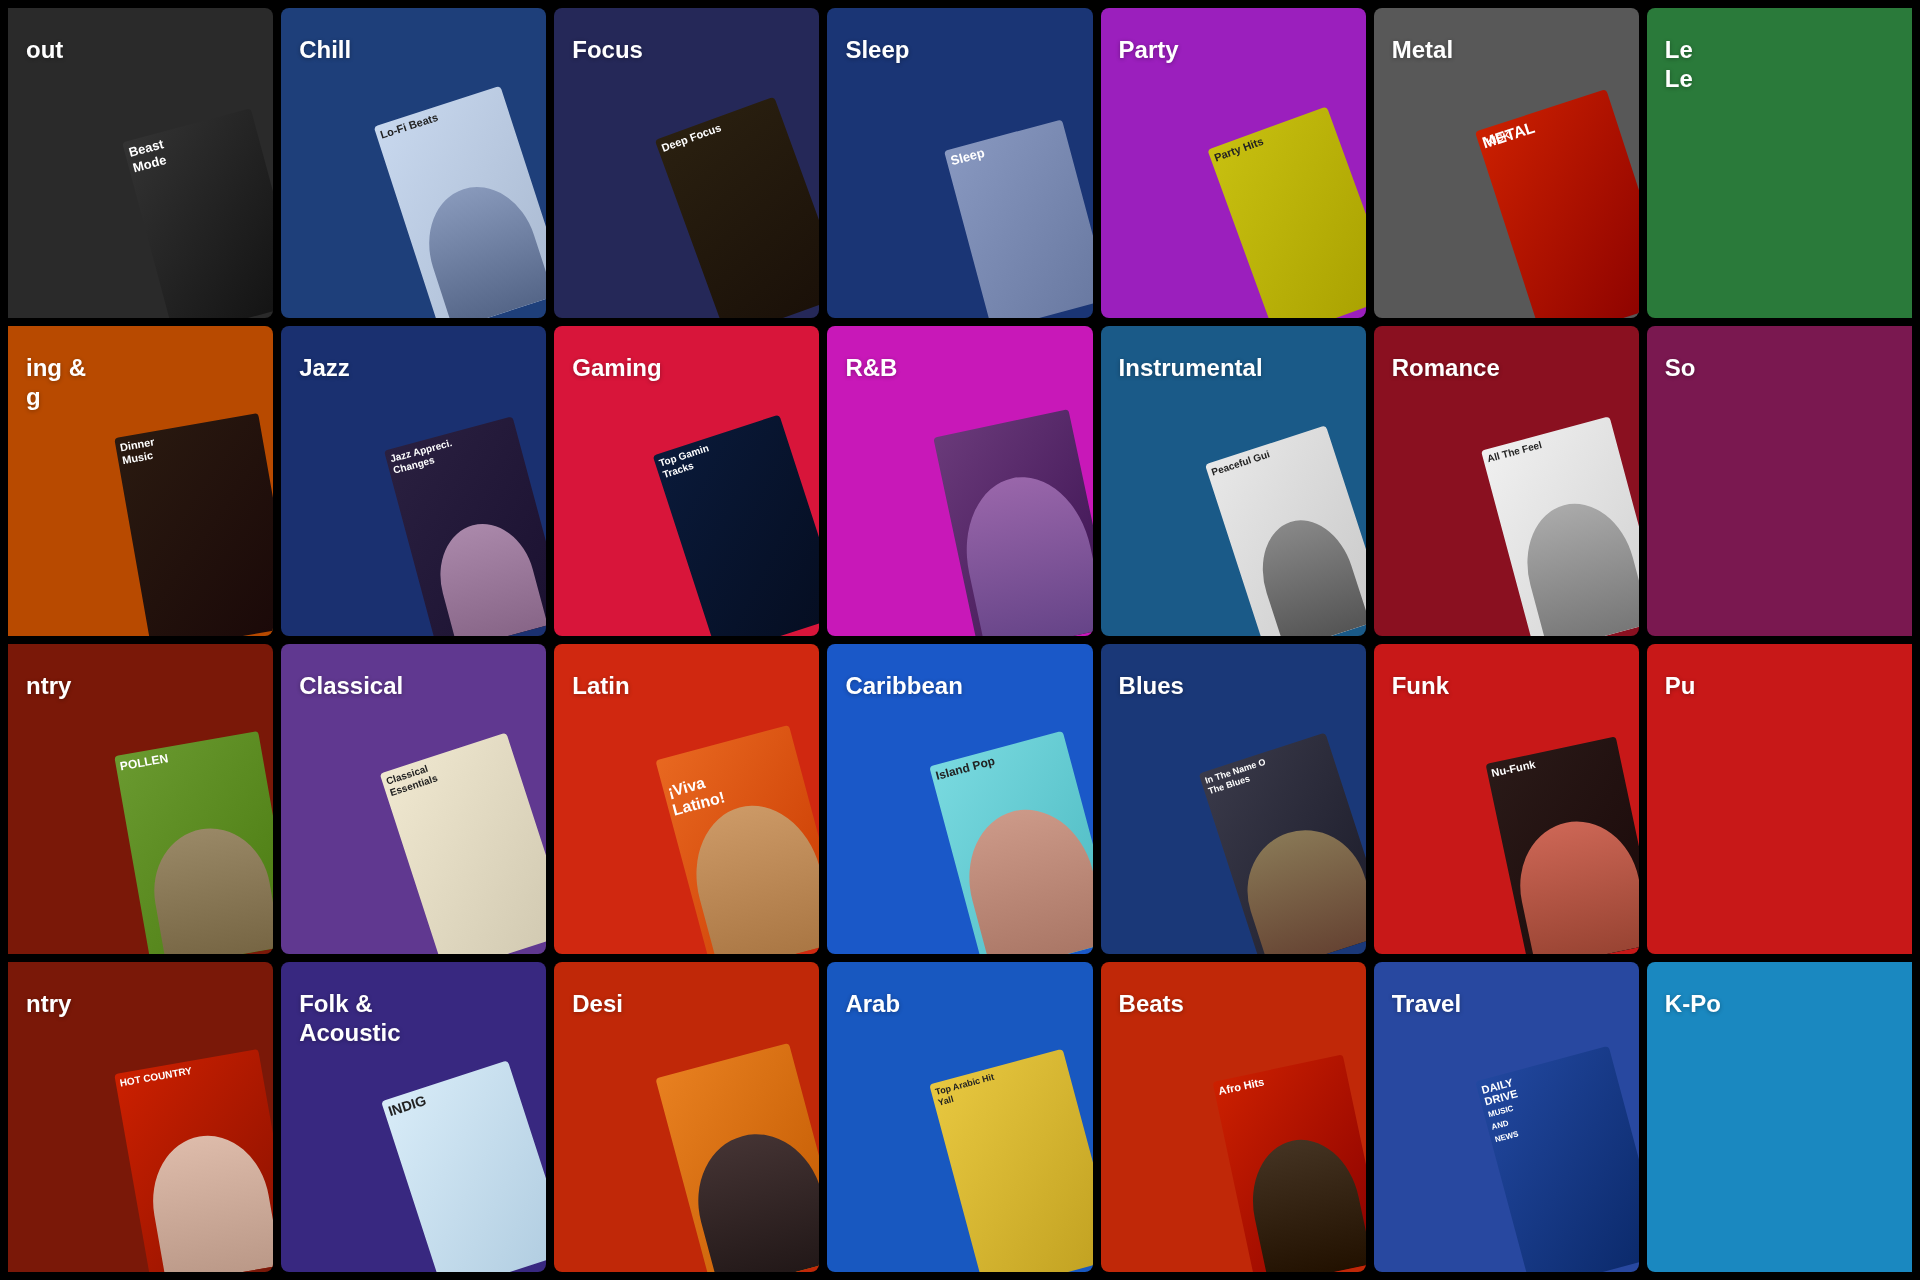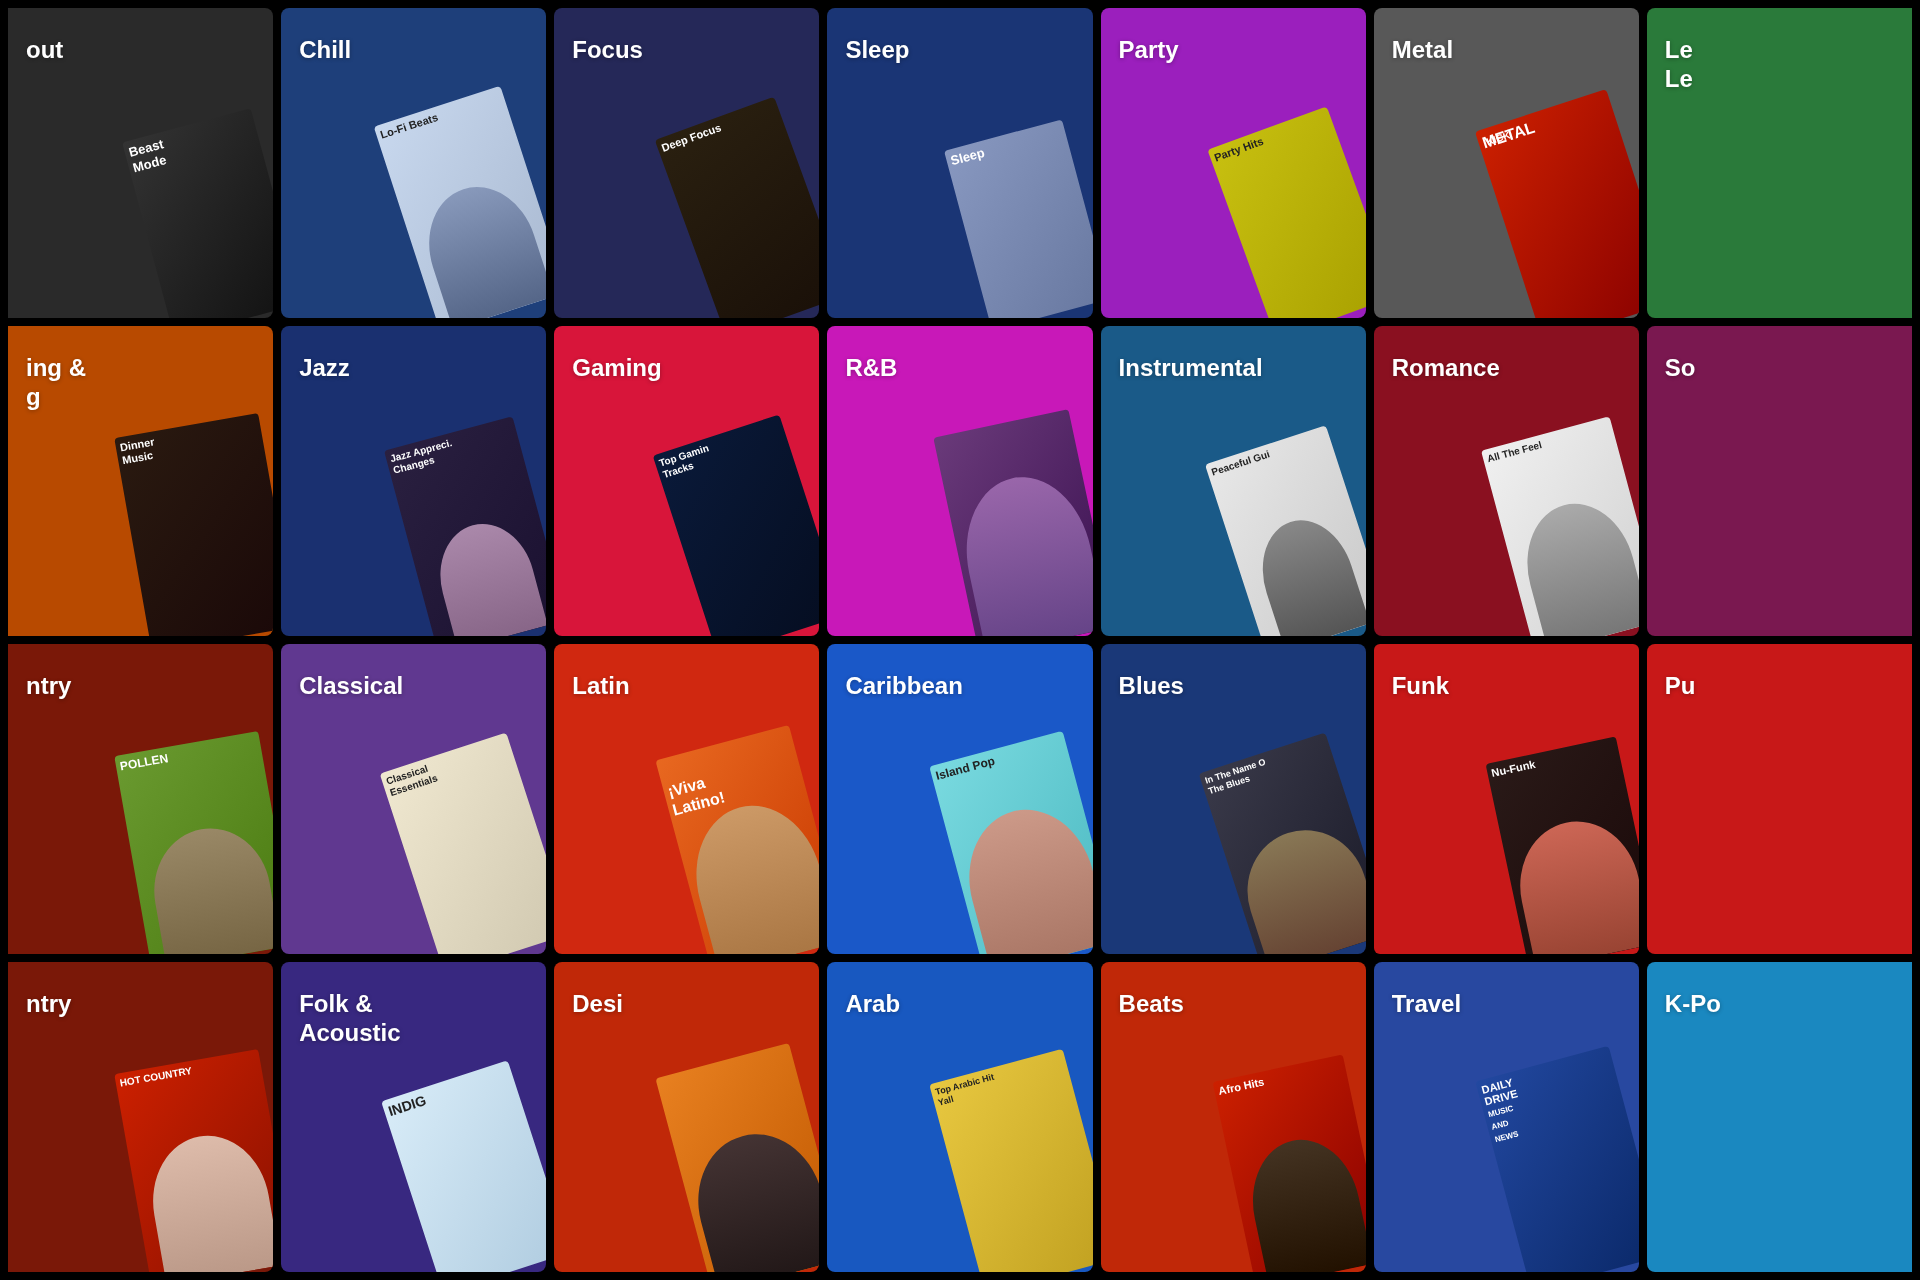--- a/index.html
+++ b/index.html
@@ -197,21 +197,21 @@
   </div>
 
   <div class="card" style="background:#1a3878;">
     <span class="card-label">Blues</span>
     <div class="art-block" style="width:50%;height:68%;bottom:-5px;right:5px;transform:rotate(-18deg);background:linear-gradient(135deg,#3a3a4a,#1a1a28);">
       <span class="art-text" style="font-size:9px;">In The Name O<br>The Blues</span>
       <div style="position:absolute;bottom:0;left:5%;width:90%;height:60%;background:linear-gradient(180deg,#887755,#664433);border-radius:50% 50% 0 0;"></div>
     </div>
   </div>
 
-  <div class="card" style="background:#c81818;border-radius:6px;">
+  <div class="card" style="background:#c81818;">
     <span class="card-label">Funk</span>
     <div class="art-block" style="width:50%;height:68%;bottom:-5px;right:0px;transform:rotate(-12deg);background:linear-gradient(135deg,#2a1a18,#1a0808);">
       <span class="art-text" style="font-size:11px;">Nu-Funk</span>
       <div style="position:absolute;bottom:0;left:5%;width:90%;height:65%;background:linear-gradient(180deg,#cc6655,#994433);border-radius:50% 50% 0 0;"></div>
     </div>
   </div>
 
   <div class="card partial-right" style="background:#c81818;">
     <span class="card-label">Pu</span>
   </div>

